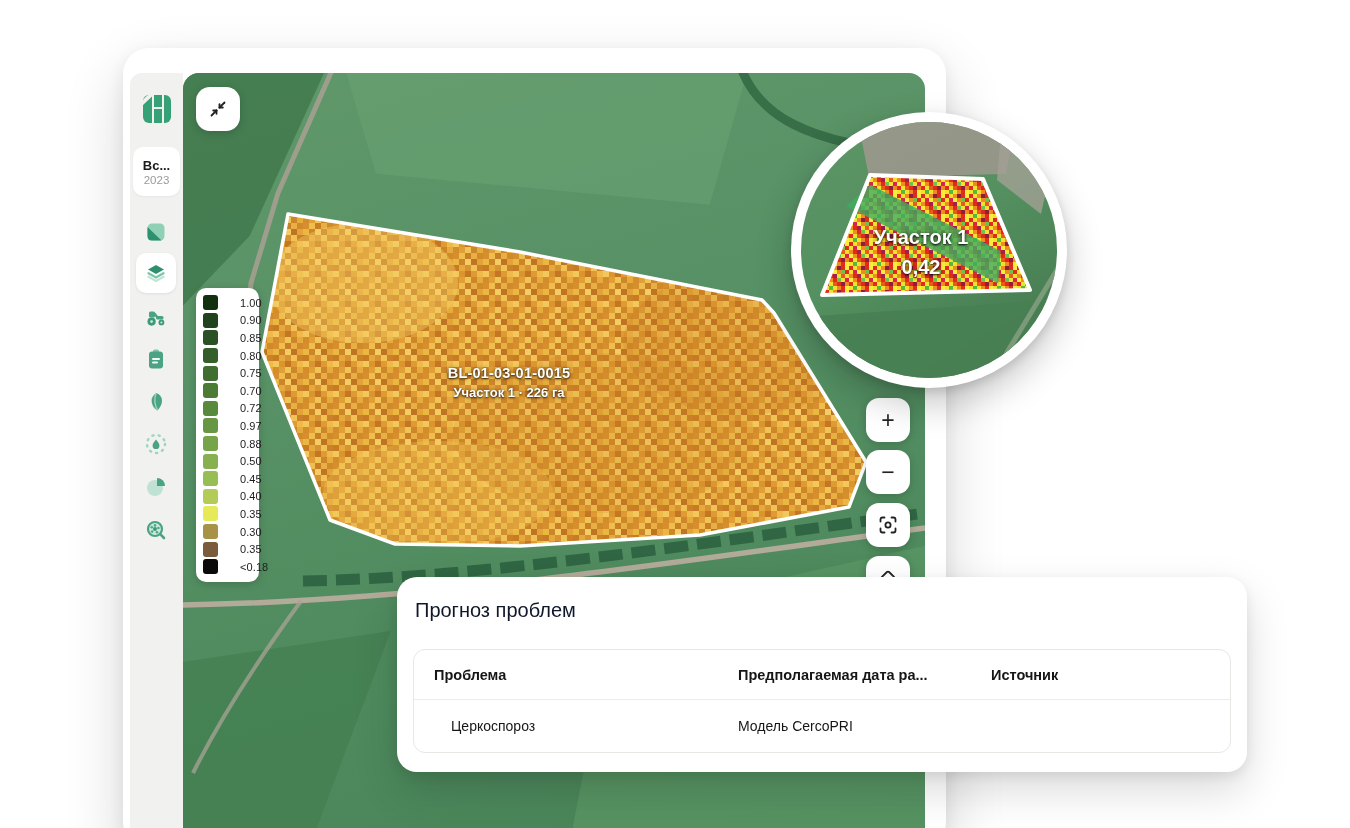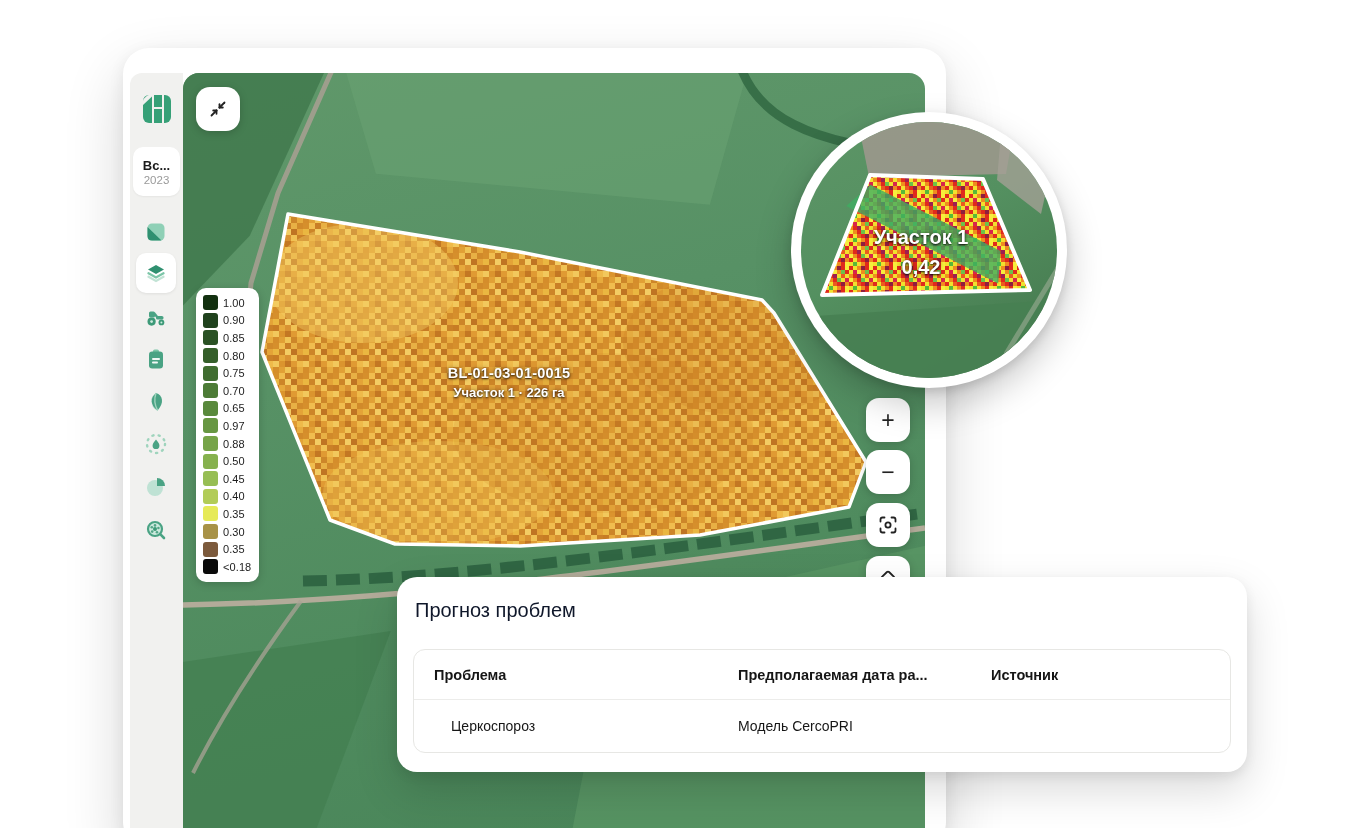--- a/index.html
+++ b/index.html
@@ -55,21 +55,21 @@
     position:absolute;left:13px;top:14px;width:44px;height:44px;z-index:3;
     background:#fff;border-radius:14px;box-shadow:0 2px 8px rgba(0,0,0,.18);
     display:flex;align-items:center;justify-content:center;cursor:pointer;
   }
   
   .legend{
     position:absolute;left:13px;top:215px;width:63px;z-index:3;
     background:#fff;border-radius:10px;box-shadow:0 2px 8px rgba(0,0,0,.18);
     padding:6px 6px 6px 7px;box-sizing:border-box;
   }
-  .legend-row{display:flex;align-items:center;gap:5px;height:17.6px;}
+  .legend-row{display:flex;align-items:center;gap:22px;height:17.6px;}
   .legend-swatch{width:15px;height:15px;border-radius:3px;flex:0 0 auto;}
   .legend-text{font-size:11px;color:#1c1c1c;letter-spacing:.1px;}
   
   .ctrl-btn{
     position:absolute;left:683px;width:44px;height:44px;z-index:3;
     background:#fff;border-radius:13px;box-shadow:0 2px 8px rgba(0,0,0,.18);
     display:flex;align-items:center;justify-content:center;cursor:pointer;
     font-size:23px;color:#222;user-select:none;
   }
   .ctrl-zoom-in{top:325px;}
@@ -312,21 +312,21 @@
           <div class="legend-row">
             <span class="legend-swatch" style="background: rgb(64, 109, 48);"></span>
             <span class="legend-text">0.75</span>
           </div>
           <div class="legend-row">
             <span class="legend-swatch" style="background: rgb(76, 123, 54);"></span>
             <span class="legend-text">0.70</span>
           </div>
           <div class="legend-row">
             <span class="legend-swatch" style="background: rgb(89, 137, 60);"></span>
-            <span class="legend-text">0.65</span>
+            <span class="legend-text">0.72</span>
           </div>
           <div class="legend-row">
             <span class="legend-swatch" style="background: rgb(103, 151, 66);"></span>
             <span class="legend-text">0.97</span>
           </div>
           <div class="legend-row">
             <span class="legend-swatch" style="background: rgb(118, 164, 72);"></span>
             <span class="legend-text">0.88</span>
           </div>
           <div class="legend-row">

